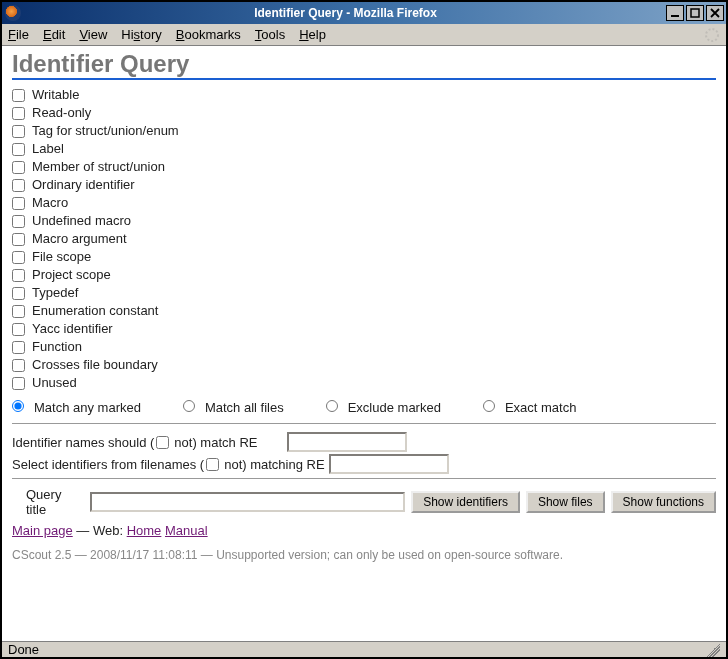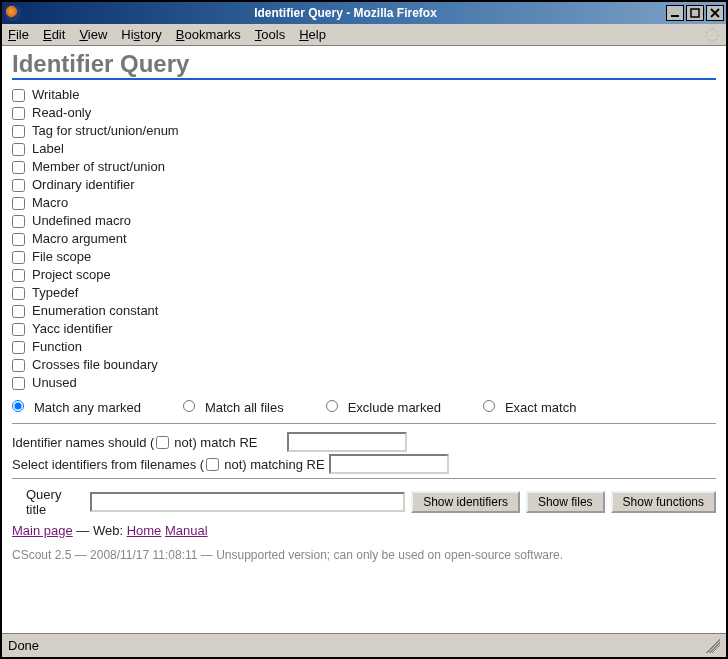--- a/index.html
+++ b/index.html
@@ -149,21 +149,21 @@
 }
 .links-row a { color: #701a75; text-decoration: underline; }
 .footer-note {
   font-size: 12px;
   color: #888;
   margin: 4px 0 10px 0;
 }
 .statusbar {
   background:#d4d0c8;
   border-top:1px solid #808080;
-  height: 24px;
+  height: 16px;
   display:flex;
   align-items:center;
   padding:0 6px;
   font-size:13px;
   color:#000;
 }
 .resize-grip {
   margin-left:auto;
   width:14px; height:14px;
   background:

